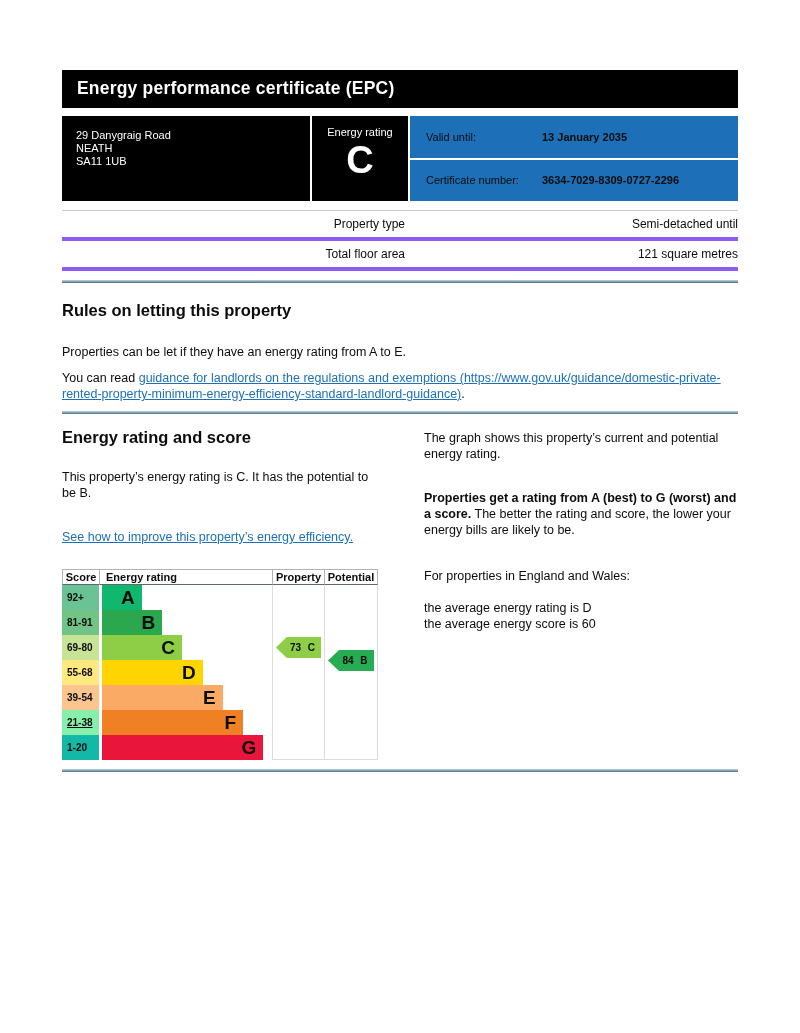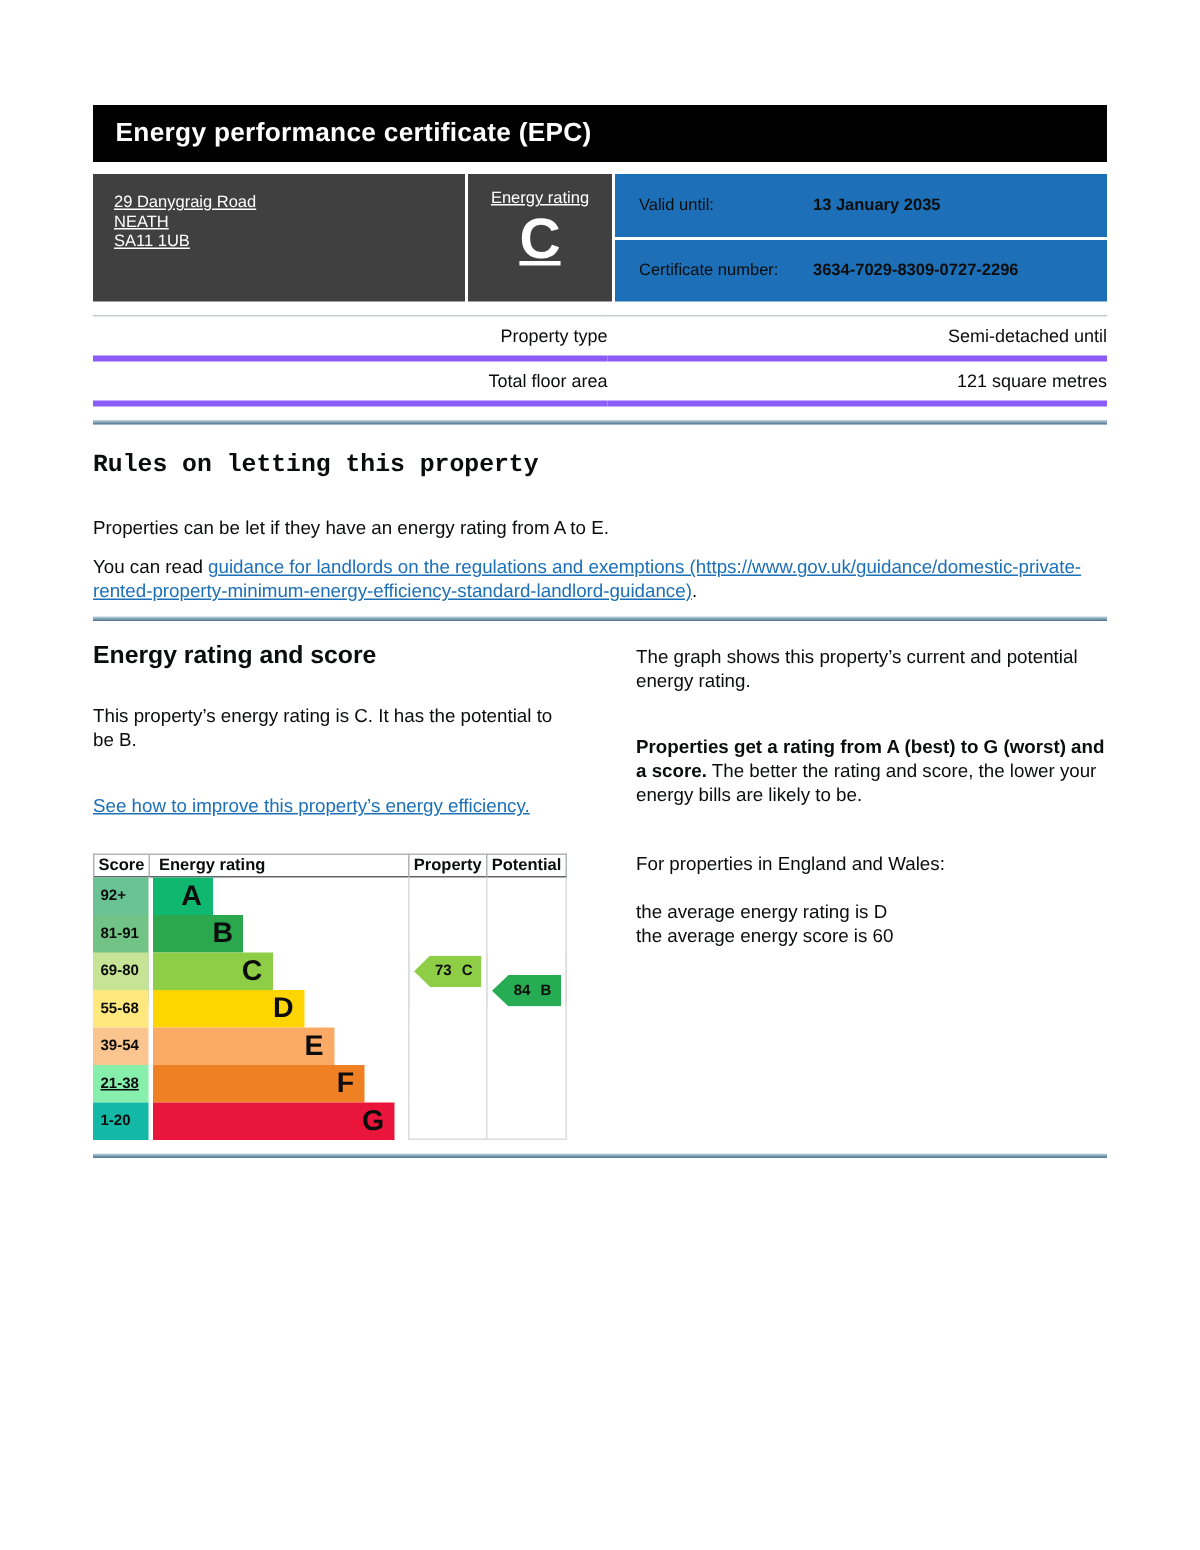--- a/index.html
+++ b/index.html
@@ -14,21 +14,21 @@
 
   
   .title-bar {
     background:#000; color:#fff;
     font-size:17.5px; font-weight:bold;
     padding:8px 15px 9px; letter-spacing:0.2px;
   }
 
   
   .cert-box { margin-top:8px; display:flex; gap:2px; height:85px; }
-  .cert-cell { background:#404040; color:#fff;text-decoration:underline; }
+  .cert-cell { background:#000000; color:#fff; }
   .cell-address { width:248px; padding:13px 14px; font-size:11px; line-height:13px; }
   .cell-rating { width:96px; text-align:center; padding-top:10px; }
   .cell-rating .er-label { font-size:11px; }
   .cell-rating .er-big { font-size:38px; font-weight:bold; line-height:44px; }
   .cell-details { flex:1; display:flex; flex-direction:column; gap:2px; background:#fff; }
   .detail-row { flex:1; background:#1d70b8; display:flex; align-items:center; font-size:11px; }
   .detail-label { margin-left:16px; width:116px; }
   .detail-value { font-weight:bold; }
 
   
@@ -36,21 +36,21 @@
   .facts td { border-bottom:4px solid #8b5cf6; padding:6px 0 6px;text-align:right; }
   .facts tr:first-child td { border-top:1px solid #c9cccd; }
   .facts .lbl { width:343px; }
 
   hr.blue-rule {
     border:0; height:3px; margin-top:9px;
     background:linear-gradient(#c3d5e1, #48708c);
   }
 
   h2 { font-size:16.5px; font-weight:bold; line-height:20px; }
-  .h2-rules { margin-top:17px;font-family:Liberation Mono, monospace; }
+  .h2-rules { margin-top:17px; }
   p { font-size:12.5px; line-height:16px; }
   .p-let { margin-top:24px; }
   .p-read { margin-top:10px; width:676px; }
   a { color:#1d70b8; text-decoration:underline; }
   .rule2 { margin-top:27px; }
 
   
   .cols { display:flex; margin-top:13px; }
   .col-left { width:316px; }
   .col-right { flex:1; margin-left:46px; padding-top:3px; }

